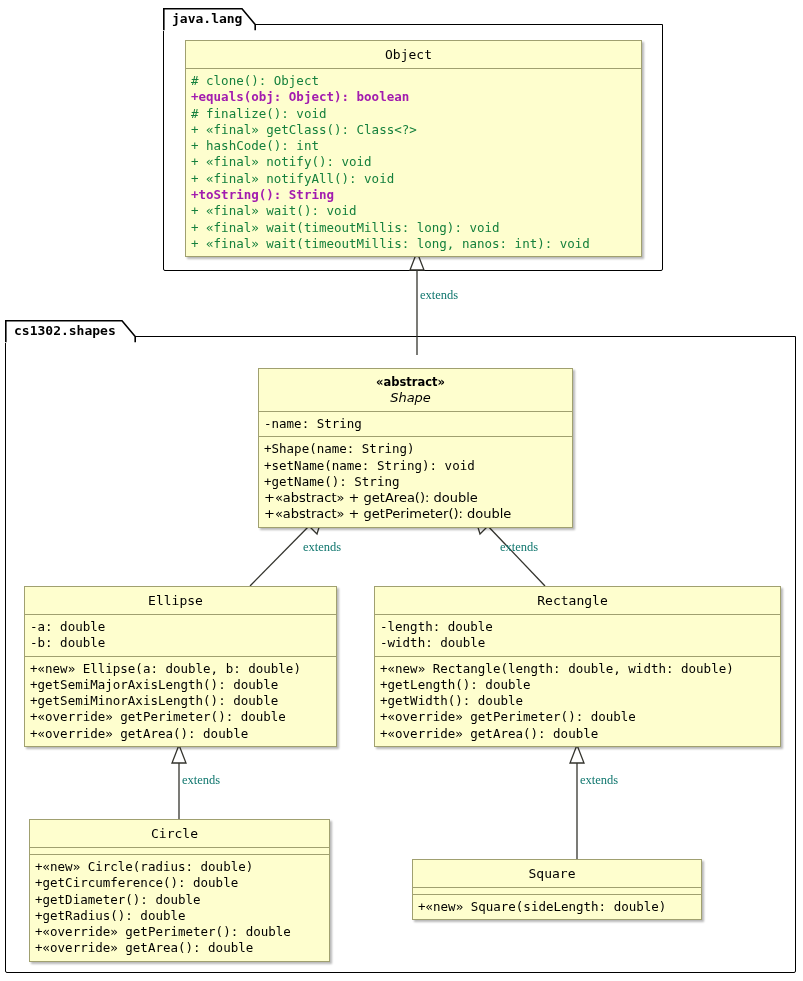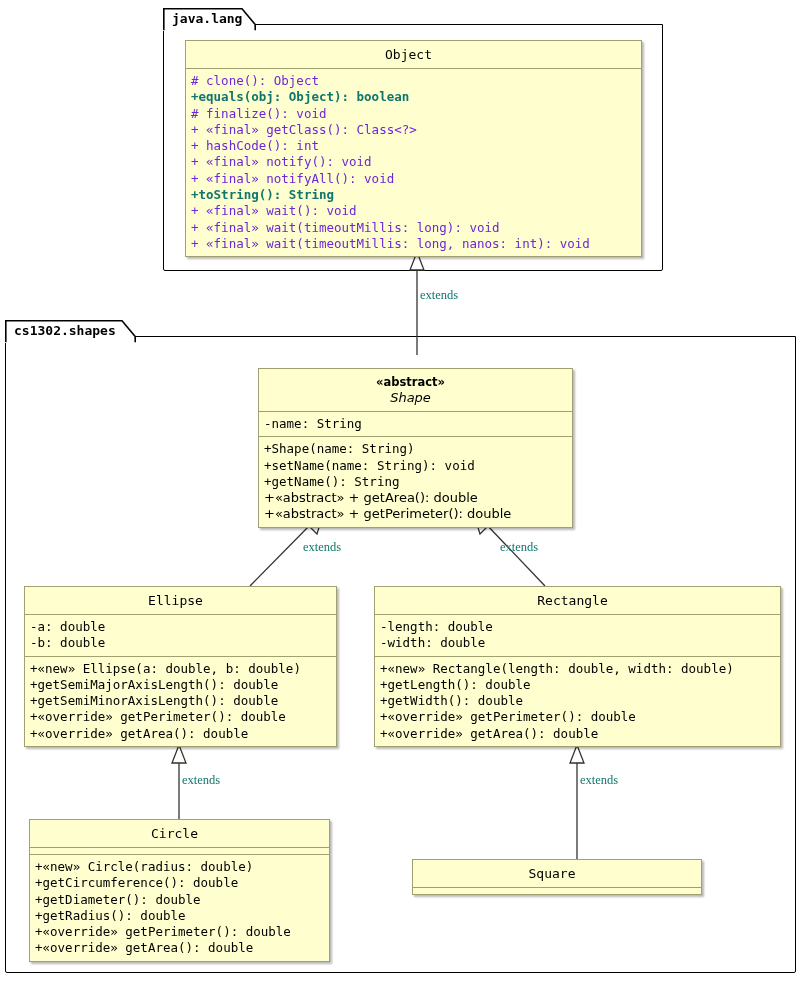--- a/index.html
+++ b/index.html
@@ -97,22 +97,22 @@
     padding: 0;
     height: 6px;
   }
   .member {
     font-size: 12.5px;
     line-height: 16.3px;
     color: #000000;
     white-space: pre;
     font-family: "DejaVu Sans Mono", "Liberation Mono", monospace;
   }
-  .member.dim   { color: #6d28d9; }
-  .member.bold  { font-weight: bold; color: #0f766e; }
+  .member.dim   { color: #15803d; }
+  .member.bold  { font-weight: bold; color: #a21caf; }
   .member.abstract-m {
     font-family: "DejaVu Sans", "Liberation Sans", sans-serif;
     font-size: 13px;
     font-weight: normal;
   }
 
   
   #edges {
     position: absolute;
     left: 0; top: 0;
@@ -272,15 +272,18 @@
       <div class="member">+«override» getPerimeter(): double</div>
       <div class="member">+«override» getArea(): double</div>
     </div>
   </div>
 
   <div class="uml-class" style="left:412px; top:859px; width:290px;">
     <div class="cls-title">
       <span class="cname">Square</span>
     </div>
     <div class="compartment empty"></div>
+    <div class="compartment">
+      <div class="member">+«new» Square(sideLength: double)</div>
+    </div>
   </div>
 
 </div>
 
 </body></html>

